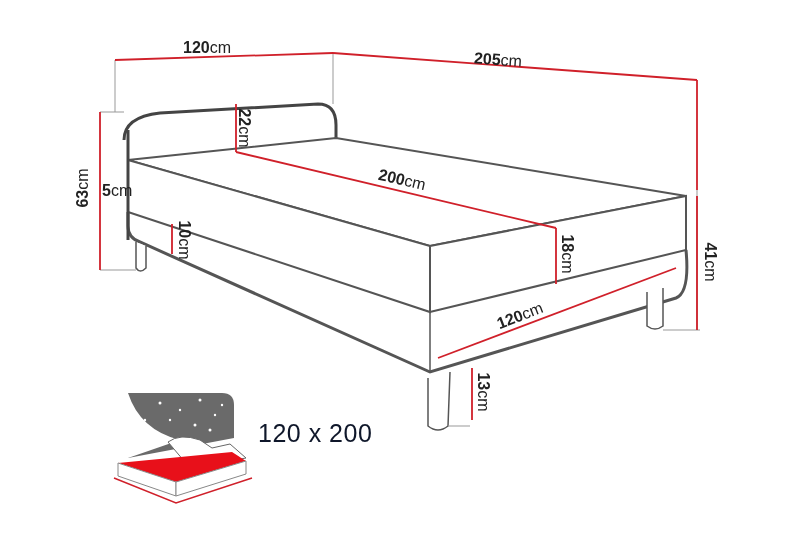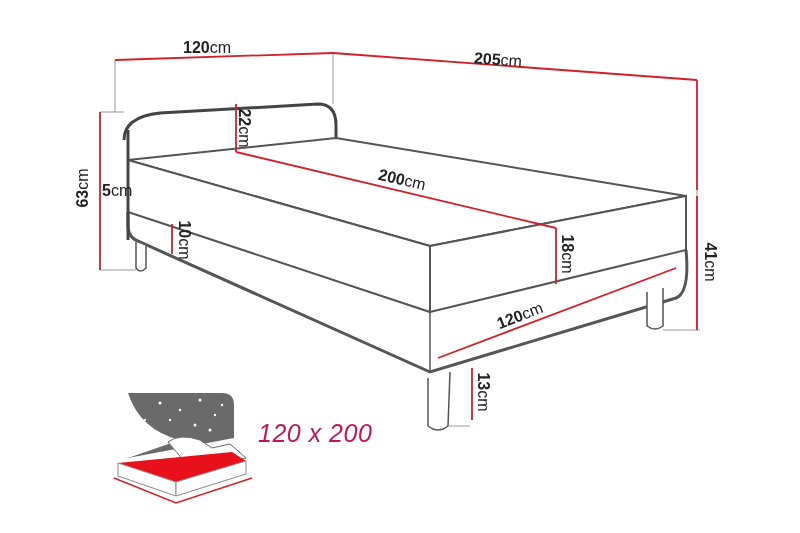--- a/index.html
+++ b/index.html
@@ -1,20 +1,20 @@
 <!DOCTYPE html>
 <html><head>
 <meta charset="utf-8">
 <style>
   html,body{margin:0;padding:0;background:#ffffff;}
   #canvas{position:relative;width:800px;height:533px;overflow:hidden;background:#fff;font-family:"Liberation Sans","DejaVu Sans",sans-serif;text-align:center;}
   svg{position:absolute;left:0;top:0;}
   .lbl{position:absolute;color:#222;font-size:16px;white-space:nowrap;line-height:1;}
   .lbl b{font-weight:bold;}
-  .size-lbl{position:absolute;left:258px;top:419px;font-size:25px;color:#be185d;letter-spacing:0.5px;font-style:italic;}
+  .size-lbl{position:absolute;left:258px;top:419px;font-size:25px;color:#0f172a;letter-spacing:0.5px;}
 </style>
 </head>
 <body>
 
 <div id="canvas">
   <svg width="800" height="533" viewBox="0 0 800 533">
 
     <path d="M124,140 Q124,117 160,113 L318,104 Q336,104 336,125 L336,138" fill="#fff" stroke="#444" stroke-width="3"></path>
 
     <path d="M128,160 L336,138 L686,196 L430,246 Z" fill="#fff" stroke="#555" stroke-width="2"></path>

